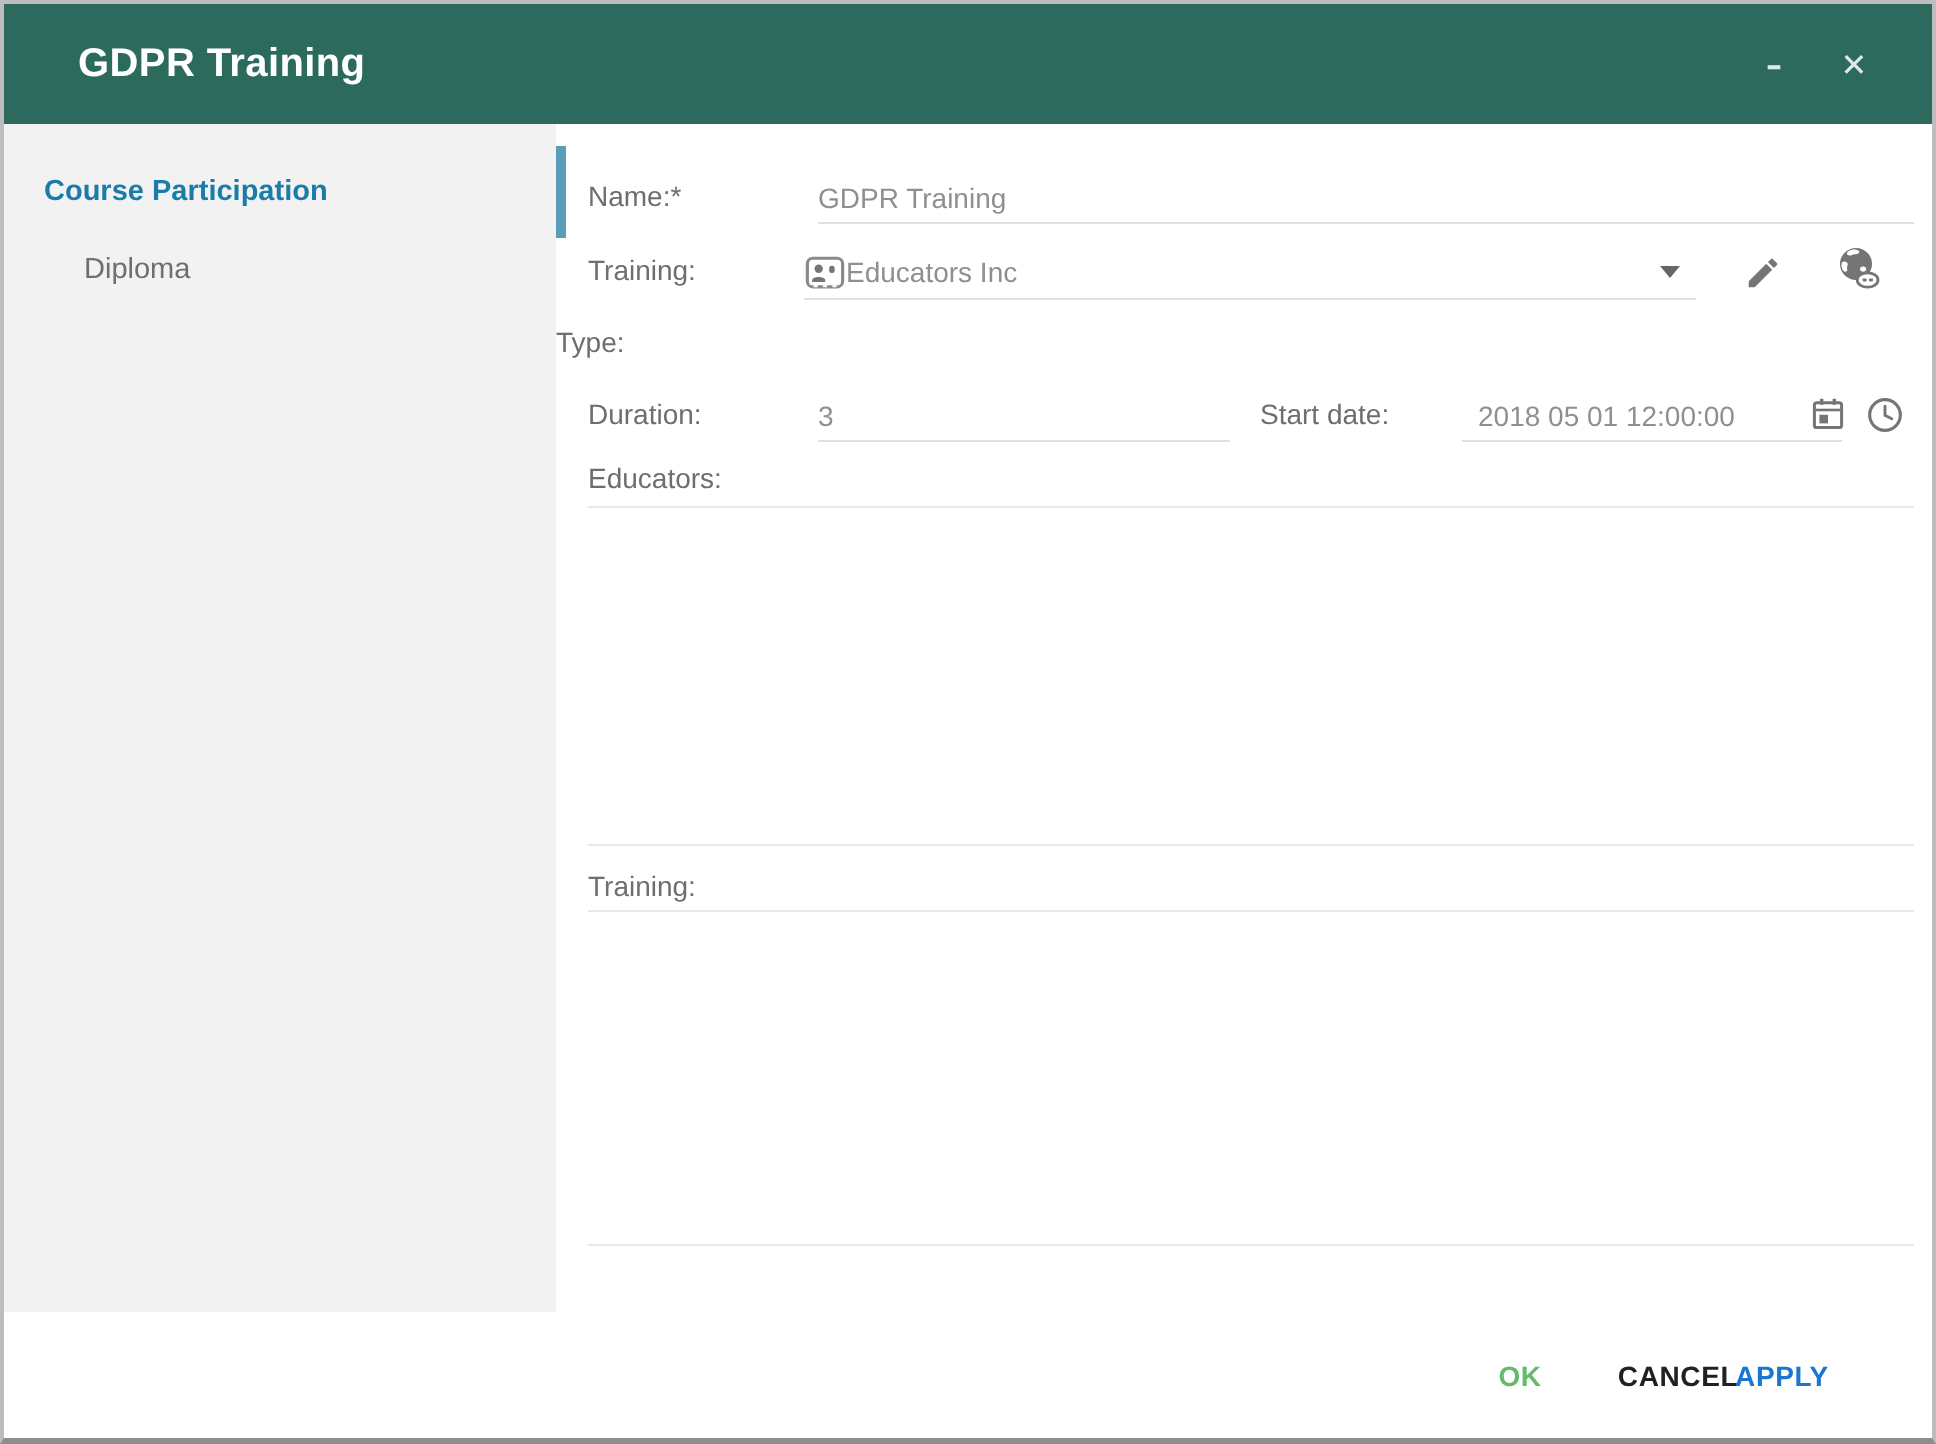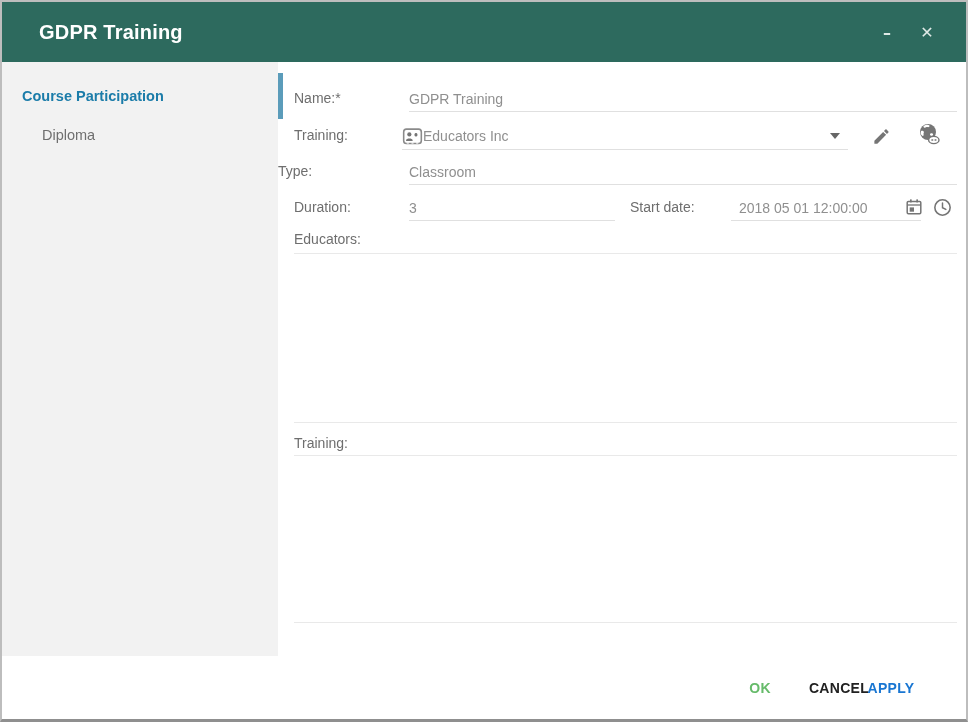--- a/index.html
+++ b/index.html
@@ -175,21 +175,20 @@
       <path d="M8 4.8 c2-1.4 4.5-1.2 5.4-.3 .8.8-.4 1.8-1.8 1.6 -1.4-.2-2 1-3.2.6 C7.2 6.3 7.2 5.4 8 4.8z" fill="#ffffff"></path>
       <path d="M5 10.2 c.8-.8 2.4-.4 2.8.6 .4 1-.6 1.6-.2 2.6 .4 1-.6 2-1.6 1.2 C4.8 13.6 4.4 11.4 5 10.2z" fill="#ffffff"></path>
       <path d="M14.5 12.5 c1.2-.6 2.8 0 2.6 1.2 -.2 1.2-1.8 1.4-2.6.8 -.6-.5-.8-1.5 0-2z" fill="#ffffff"></path>
       <ellipse cx="17.8" cy="19" rx="5.2" ry="3.6" fill="#ffffff" stroke="#757575" stroke-width="1.4"></ellipse>
       <rect x="15.2" y="18.3" width="2.2" height="1.4" rx="0.7" fill="#757575"></rect>
       <rect x="18.4" y="18.3" width="2.2" height="1.4" rx="0.7" fill="#757575"></rect>
     </svg>
   </button>
 
   <span class="flabel" style="left:276px; top:161px;">Type:</span>
-  <input class="fline-input" style="left: 407px; top: 158px; width: 548px;" value="Classroom">
 
   <span class="flabel" style="left:292px; top:197px;">Duration:</span>
   <input class="fline-input" style="left: 407px; top: 194px; width: 206px;" value="3">
 
   <span class="flabel" style="left:628px; top:197px;">Start date:</span>
   <input class="fline-input" style="left: 729px; top: 194px; width: 190px; padding-left: 8px;" value="2018 05 01 12:00:00">
   <button class="icon-btn" style="left:900px; top:193px; width:24px; height:24px;">
     <svg width="20" height="20" viewBox="0 0 20 20">
       <rect x="3.2" y="4.4" width="13.6" height="12.4" rx="1.2" fill="none" stroke="#757575" stroke-width="1.5"></rect>
       <line x1="3.2" y1="8" x2="16.8" y2="8" stroke="#757575" stroke-width="1.3"></line>

